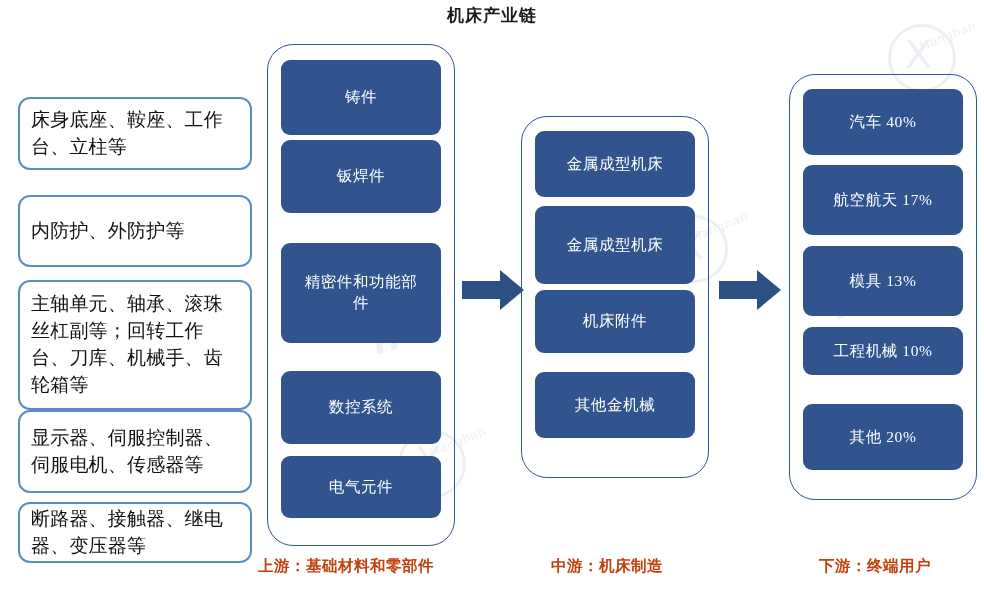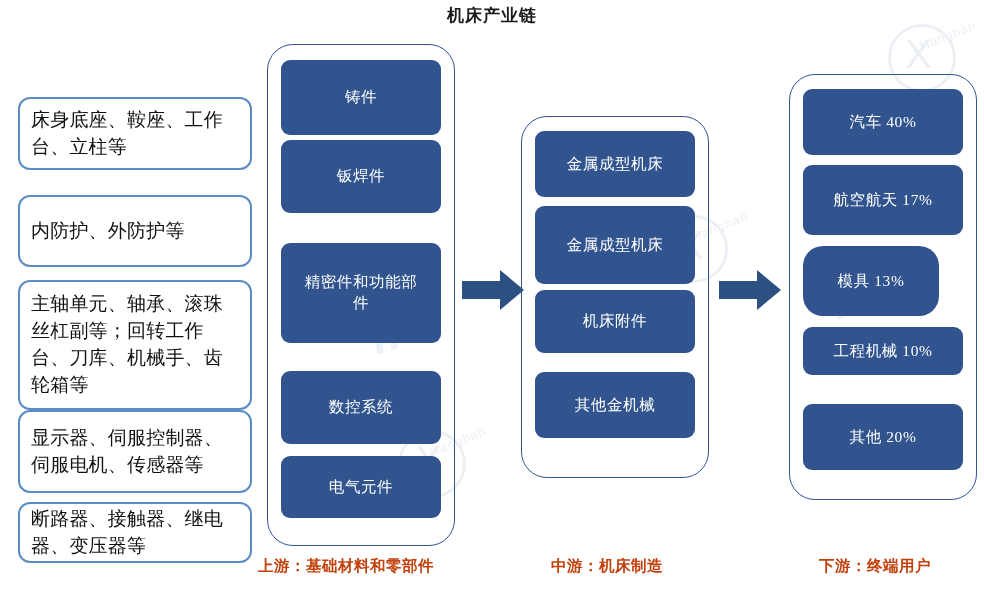--- a/index.html
+++ b/index.html
@@ -223,21 +223,21 @@
   <div class="stage" style="left:789px; top:74px; width:188px; height:426px;"></div>
 
   <div class="node" style="left:803px; top:89px; width:160px; height:66px;">
     <span>汽车 40%</span>
   </div>
 
   <div class="node" style="left:803px; top:165px; width:160px; height:70px;">
     <span>航空航天 17%</span>
   </div>
 
-  <div class="node" style="left:803px; top:246px; width:136px; height:70px;border-radius:20px;">
+  <div class="node" style="left:803px; top:246px; width:160px; height:70px;">
     <span>模具 13%</span>
   </div>
 
   <div class="node" style="left:803px; top:327px; width:160px; height:48px;">
     <span>工程机械 10%</span>
   </div>
 
   <div class="node" style="left:803px; top:404px; width:160px; height:66px;">
     <span>其他 20%</span>
   </div>

